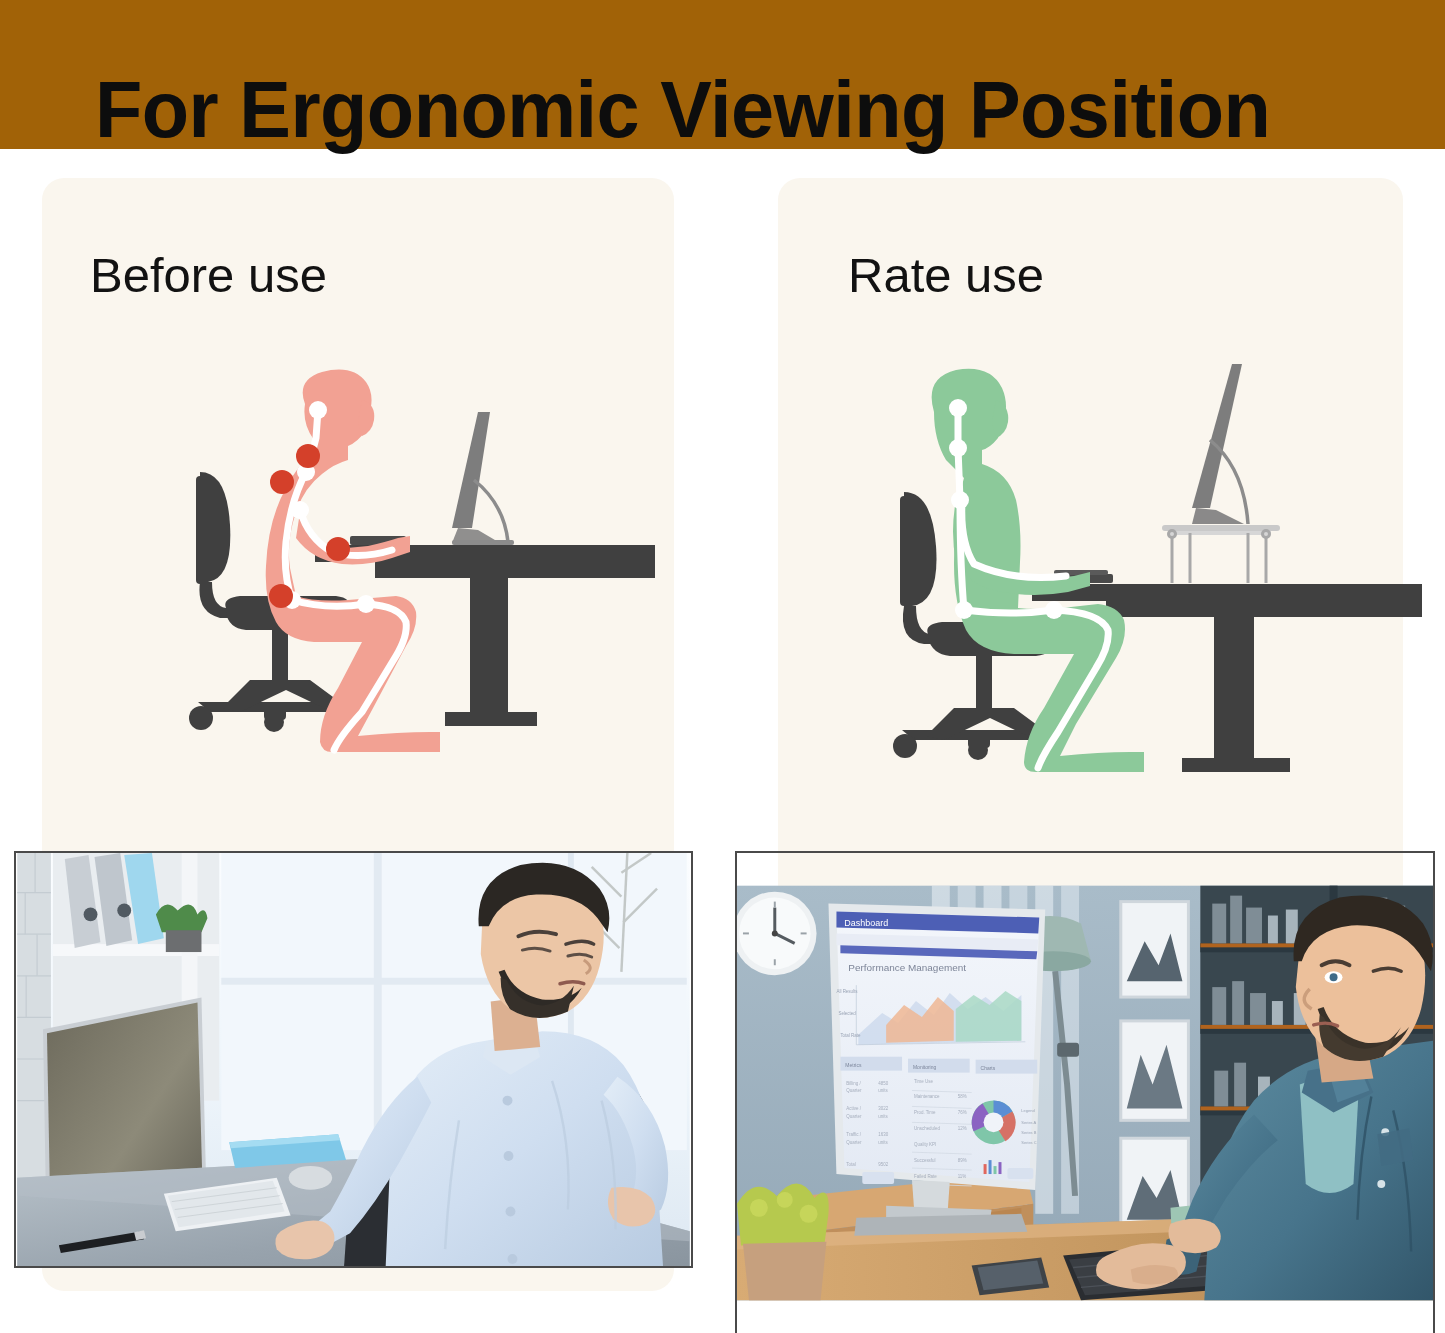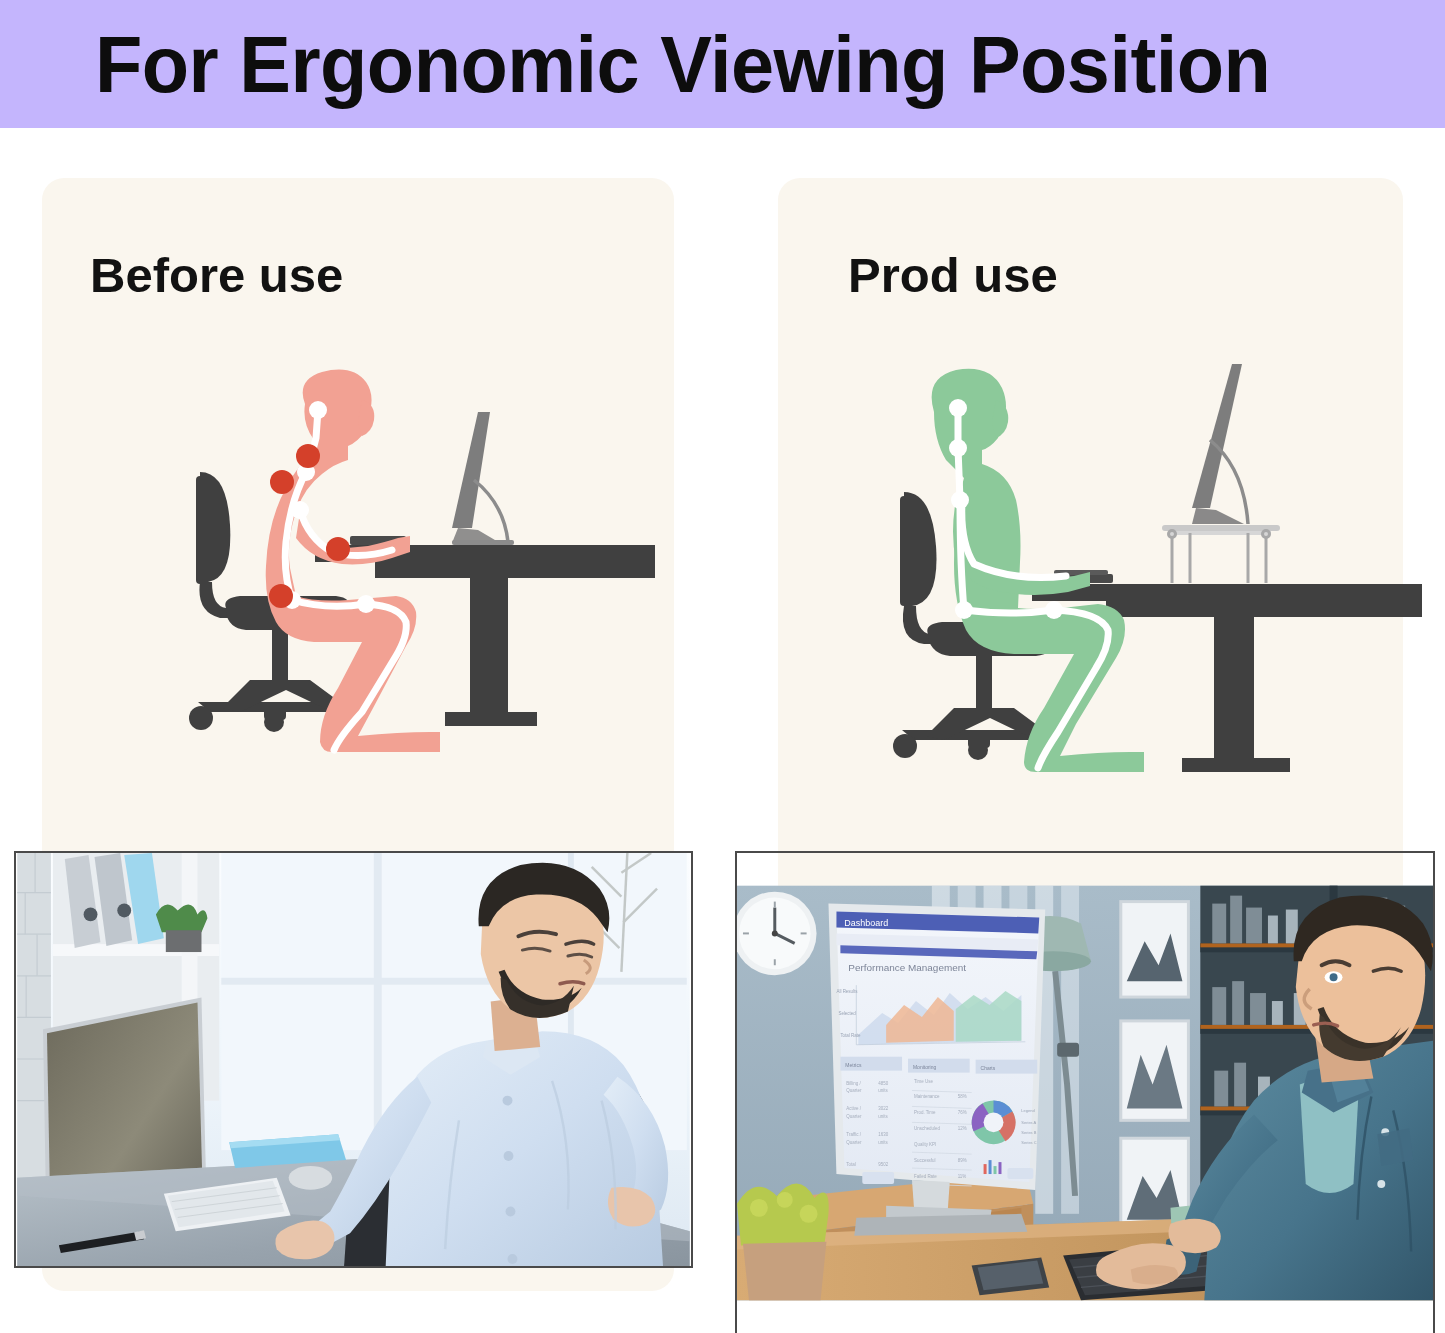--- a/index.html
+++ b/index.html
@@ -6,23 +6,23 @@
   html, body {
     width: 1445px; height: 1333px;
     background: #ffffff;
     font-family: "Liberation Sans", sans-serif;
     overflow: hidden;
   }
   #root { position: relative; width: 1445px; height: 1333px; background:#ffffff; }
 
   
   .banner {
-    position: absolute; left: 0; top: 0; width: 1445px; height: 128px;
-    background: #c4b5fd;
-    display: flex; align-items: center;
+    position: absolute; left: 0; top: 0; width: 1445px; height: 149px;
+    background: #a16207;
+    display: flex; align-items: flex-end;
   }
   .banner-title {
     margin-left: 95px;
     font-family: "Liberation Sans Narrow", "Liberation Sans", sans-serif;
     font-weight: 700;
     font-size: 79px;
     line-height: 1;
     letter-spacing: -0.5px;
     color: #0d0d0d;
     transform: scaleX(0.98);
@@ -35,21 +35,21 @@
     position: absolute;
     background: #faf6ee;
     border-radius: 22px;
   }
   .card-left  { left: 42px;  top: 178px; width: 632px;  height: 1113px; }
   .card-right { left: 778px; top: 178px; width: 625px;  height: 1113px; }
 
   .card-label {
     position: absolute;
     font-size: 49px;
-    font-weight: 700;
+    font-weight: 400;
     color: #121212;
     letter-spacing: 0px;
     white-space: nowrap;
   }
   .label-left  { left: 90px;  top: 247px; }
   .label-right { left: 848px; top: 247px; }
 
   
   .illus { position: absolute; }
   .illus-left  { left: 100px; top: 360px; width: 560px; height: 440px; }
@@ -168,21 +168,21 @@
       <g fill="#d4402a">
         <circle cx="208" cy="96" r="12"></circle>
         <circle cx="182" cy="122" r="12"></circle>
         <circle cx="181" cy="236" r="12"></circle>
         <circle cx="238" cy="189" r="12"></circle>
       </g>
     </svg>
   </div>
 
   <div class="card card-right"></div>
-  <div class="card-label label-right">Prod use</div>
+  <div class="card-label label-right">Rate use</div>
 
   <div class="illus illus-right">
     <svg viewBox="0 0 560 448" xmlns="http://www.w3.org/2000/svg">
 
       <g>
         <rect x="170" y="232" width="390" height="17" fill="#404040"></rect>
         <rect x="244" y="249" width="316" height="16" fill="#404040"></rect>
         <rect x="352" y="265" width="40" height="148" fill="#404040"></rect>
         <rect x="320" y="406" width="108" height="14" fill="#404040"></rect>
       </g>

